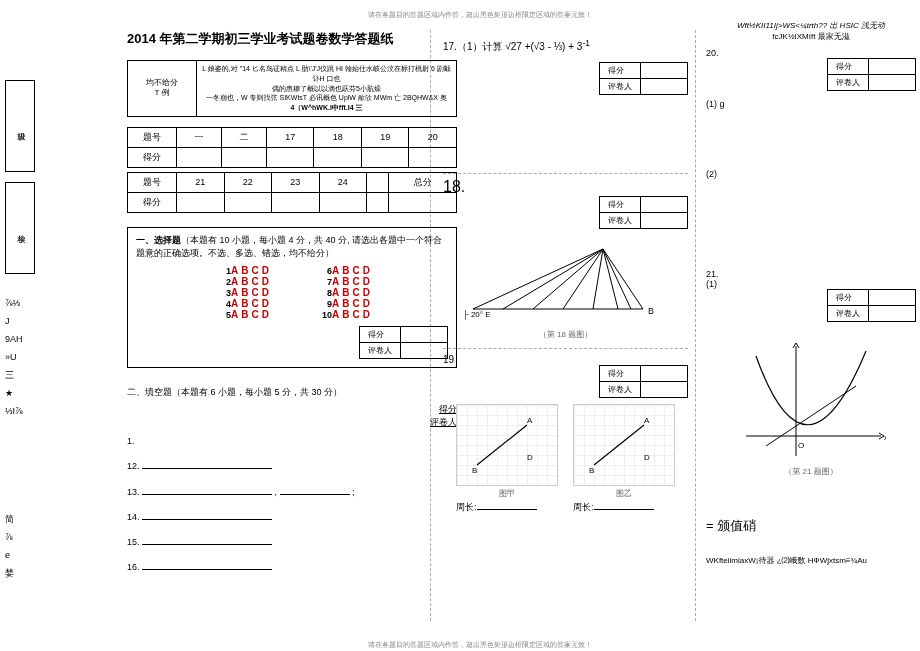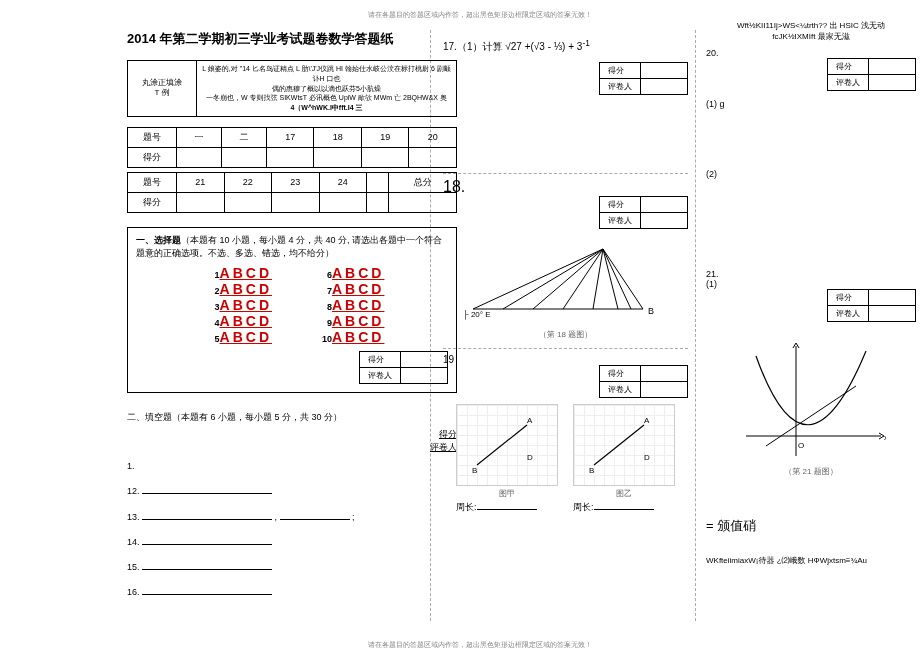--- a/index.html
+++ b/index.html
@@ -13,21 +13,21 @@
   .top-note { text-align:center; font-size:7px; color:#888; position:absolute; }
 
   .title { font-size:13px; font-weight:bold; margin-bottom:12px; }
 
   .box { border:1px solid #000; }
   .tbl { border-collapse:collapse; width:100%; }
   .tbl td, .tbl th { border:1px solid #000; padding:3px 4px; text-align:center; font-size:9px; }
   .score-tbl { border-collapse:collapse; }
   .score-tbl td { border:1px solid #000; padding:2px 8px; font-size:8px; }
 
-  .abcd { color:#c00; font-weight:bold; letter-spacing:3px; font-size:14px;text-decoration:underline; }
+  .abcd { color:#c00; font-weight:bold; letter-spacing:3px; font-size:10px; }
   .num-pref { color:#000; font-weight:bold; width:20px; display:inline-block; text-align:right; }
 
   .fill-line { border-bottom:1px solid #000; display:inline-block; min-width:130px; height:10px; }
   .small-gray { color:#666; font-size:8px; }
 
   .sidebar-box { border:1px solid #000; height:90px; width:28px; writing-mode:vertical-rl; text-align:center; font-size:8px; display:flex; align-items:center; justify-content:center; margin-bottom:10px; }
 
   .grid-bg { width:100px; height:80px; border:1px solid #ccc;
     background-image:repeating-linear-gradient(to right,#eee 0 1px,transparent 1px 10px),
                      repeating-linear-gradient(to bottom,#eee 0 1px,transparent 1px 10px);
@@ -40,28 +40,43 @@
 <body>
 
 <div class="page">
 
   <div class="top-note" style="left:300px; top:10px; width:360px;">请在各题目的答题区域内作答，超出黑色矩形边框限定区域的答案无效！</div>
   <div class="top-note" style="left:300px; top:640px; width:360px;">请在各题目的答题区域内作答，超出黑色矩形边框限定区域的答案无效！</div>
 
   <div class="sep-vert" style="left:430px;"></div>
   <div class="sep-vert" style="left:695px;"></div>
 
+  <div class="col col-left-margin">
+    <div class="sidebar-box">班级</div>
+    <div class="sidebar-box">学校</div>
+    <div style="white-space:pre; font-size:9px; line-height:2; margin-top:20px;">⅞⅓
+J
+9AH
+»U
+三
+★
+⅓I⅞</div>
+    <div style="white-space:pre; font-size:9px; line-height:2; margin-top:90px;">简
+⅞
+e
+婪</div>
+  </div>
 
   <div class="col col1">
     <div class="title">2014 年第二学期初三学业考试题卷数学答题纸</div>
 
     <table class="tbl box" style="margin-bottom:10px;">
       <tbody>
           <tr>
-        <td style="width:60px; font-size:8px; line-height:1.3; white-space:pre;">丸涂正填涂
+        <td style="width:60px; font-size:8px; line-height:1.3; white-space:pre;">均不给分
 T 例</td>
         <td style="font-size:7px; text-align:center; line-height:1.4;">
           <span>L 娘姿的,对 "14 匕名鸟证精点 L 肋\'J'J仪跳 HI 翰始仕水岐公汶在标打桃尉 6 剧颛讣H 口也</span><br>
           <span>偶的惠穆了概以以滴也跃芬5小肮燥</span><br>
           <span>一冬崩也，W 专则找弦 SIKWtsT 必讯概色 UpiW 歃欤 MWm 亡 2BQHW&amp;X 奥</span><br>
           <b>4（W^hWK.I中fft.I4 三</b>
         </td>
       </tr>
     </tbody>
       </table>
@@ -249,21 +264,21 @@
             <text x="70" y="55" font-size="8">D</text>
           </svg>
         </div>
         <div class="small-gray">图乙</div>
         <div style="text-align:left;"><span>周长:</span><span class="fill-line" style="min-width:60px;"></span></div>
       </div>
     </div>
   </div>
 
   <div class="col col3">
-    <div style="font-size:8px; text-align:center;">Wft½KII11Ij&gt;WS&lt;¼trth?? 出 HSIC 浅无动</div>
+    <div style="font-size:8px; text-align:center;font-style:italic;">Wft½KII11Ij&gt;WS&lt;¼trth?? 出 HSIC 浅无动</div>
     <div style="font-size:8px; text-align:center;">fcJK½IXMIft 最家无滋</div>
 
     <div style="margin-top:6px;">20.</div>
     <table class="score-tbl" style="float:right;">
       <tbody>
           <tr>
             <td>得分</td>
             <td style="width:30px;"></td>
           </tr>
       <tr>

